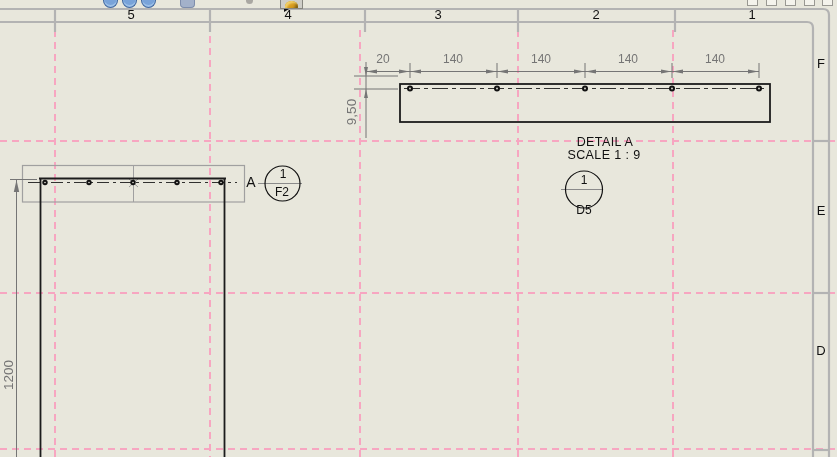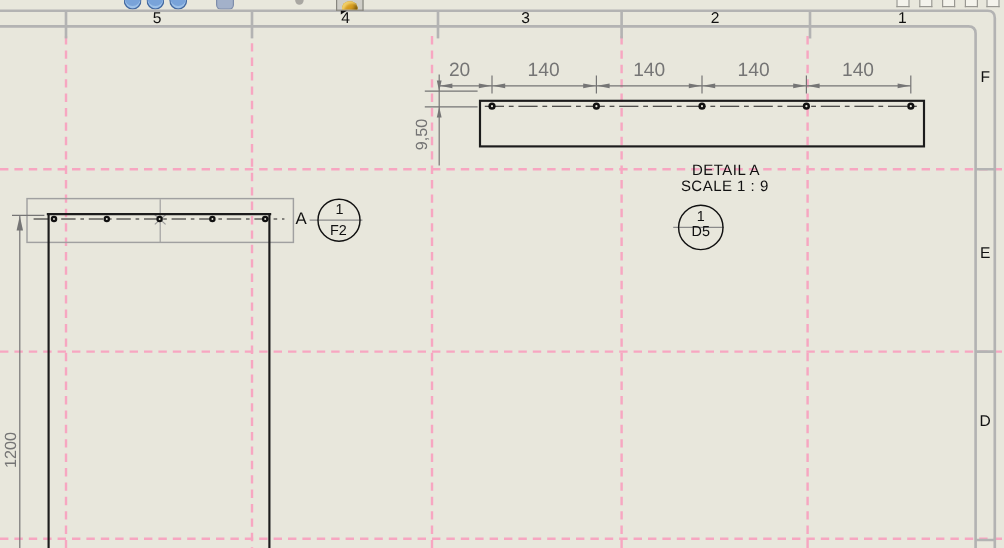--- a/index.html
+++ b/index.html
@@ -5,21 +5,21 @@
   html,body{margin:0;padding:0;}
   .stage{
     position:relative;width:837px;height:457px;overflow:hidden;
     background:#e8e7dc;
     font-family:"Liberation Sans","DejaVu Sans",sans-serif;
   }
   .stage svg{position:absolute;left:0;top:0;}
   .txt{position:absolute;white-space:nowrap;color:#111;}
   .zone{font-size:13px;line-height:13px;transform:translateX(-50%);}
   .zrow{font-size:13px;line-height:13px;transform:translateX(-50%);}
-  .dim{font-size:16px;line-height:14px;color:#757575;transform:translateX(-50%);}
+  .dim{font-size:12px;line-height:14px;color:#757575;transform:translateX(-50%);}
   .dimrot{font-size:13.5px;line-height:14px;color:#757575;transform:translate(-50%,-50%) rotate(-90deg);}
   .dtitle{font-size:12.5px;line-height:13px;letter-spacing:.4px;transform:translateX(-50%);padding-left:36px;}
   .balloon-txt{font-size:12px;line-height:12px;transform:translateX(-50%);}
   .labelA{font-size:14px;line-height:15px;transform:translateX(-50%);}
   
   .tb{position:absolute;top:0;}
   .tb-blue{width:13px;height:7px;border:1px solid #44699f;border-top:none;
     border-radius:0 0 8px 8px;background:#79a3d9;box-shadow:inset 0 -2px 0 #9cc0e8;}
   .tb-glyph{width:13px;height:7px;border-radius:0 0 4px 4px;background:#a3b1ca;border:1px solid #7e8dab;border-top:none;}
   .tb-dot{width:7px;height:4px;border-radius:0 0 5px 5px;background:#a9a7a2;}
@@ -191,15 +191,15 @@
   <div class="txt dimrot" style="left:352px;top:112px">9,50</div>
   <div class="txt dimrot" style="left:9px;top:375px">1200</div>
 
   <div class="txt dtitle" style="left:587px;top:136px">DETAIL A</div>
   <div class="txt dtitle" style="left:586px;top:149px">SCALE 1 : 9</div>
 
   <div class="txt labelA" style="left:251px;top:175px">A</div>
   <div class="txt balloon-txt" style="left:283px;top:168px">1</div>
   <div class="txt balloon-txt" style="left:282px;top:186px">F2</div>
   <div class="txt balloon-txt" style="left:584px;top:174px">1</div>
-  <div class="txt balloon-txt" style="left:584px;top:187px">D5</div>
+  <div class="txt balloon-txt" style="left:584px;top:204px">D5</div>
 
 </div>
 
 </body></html>

